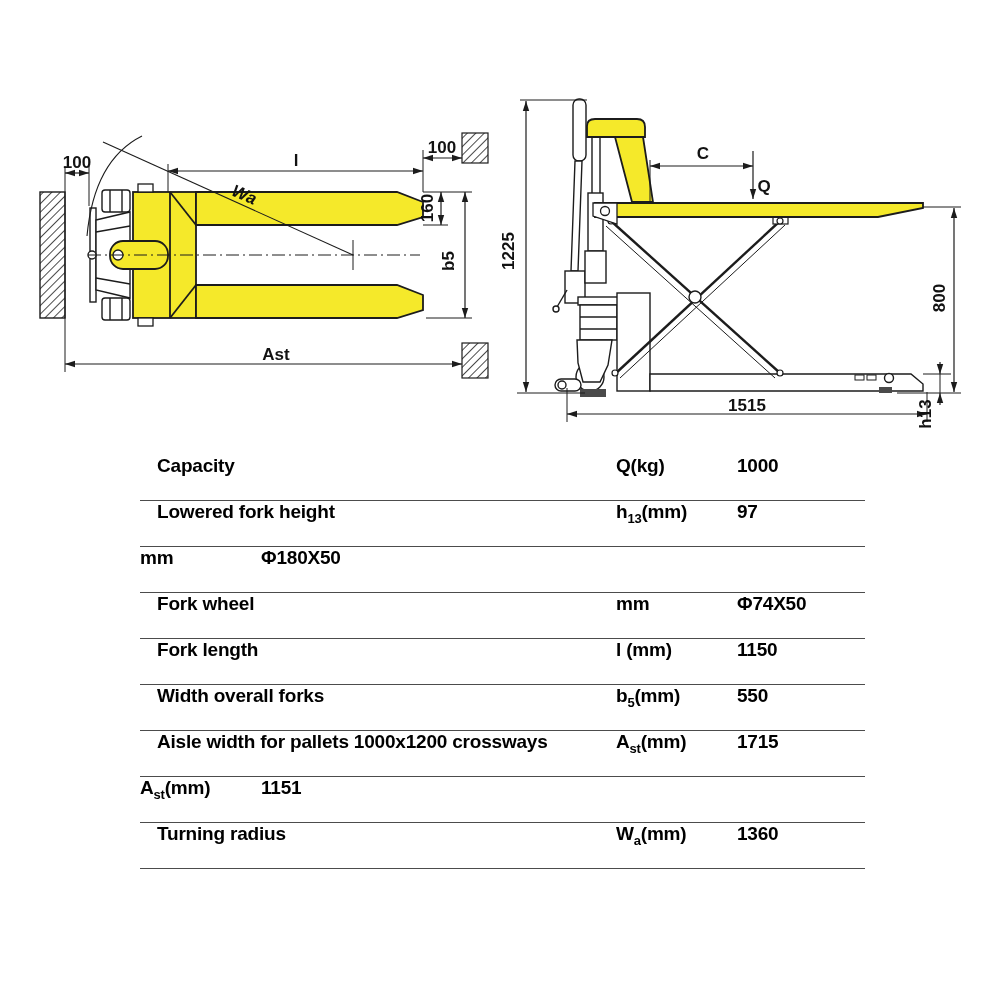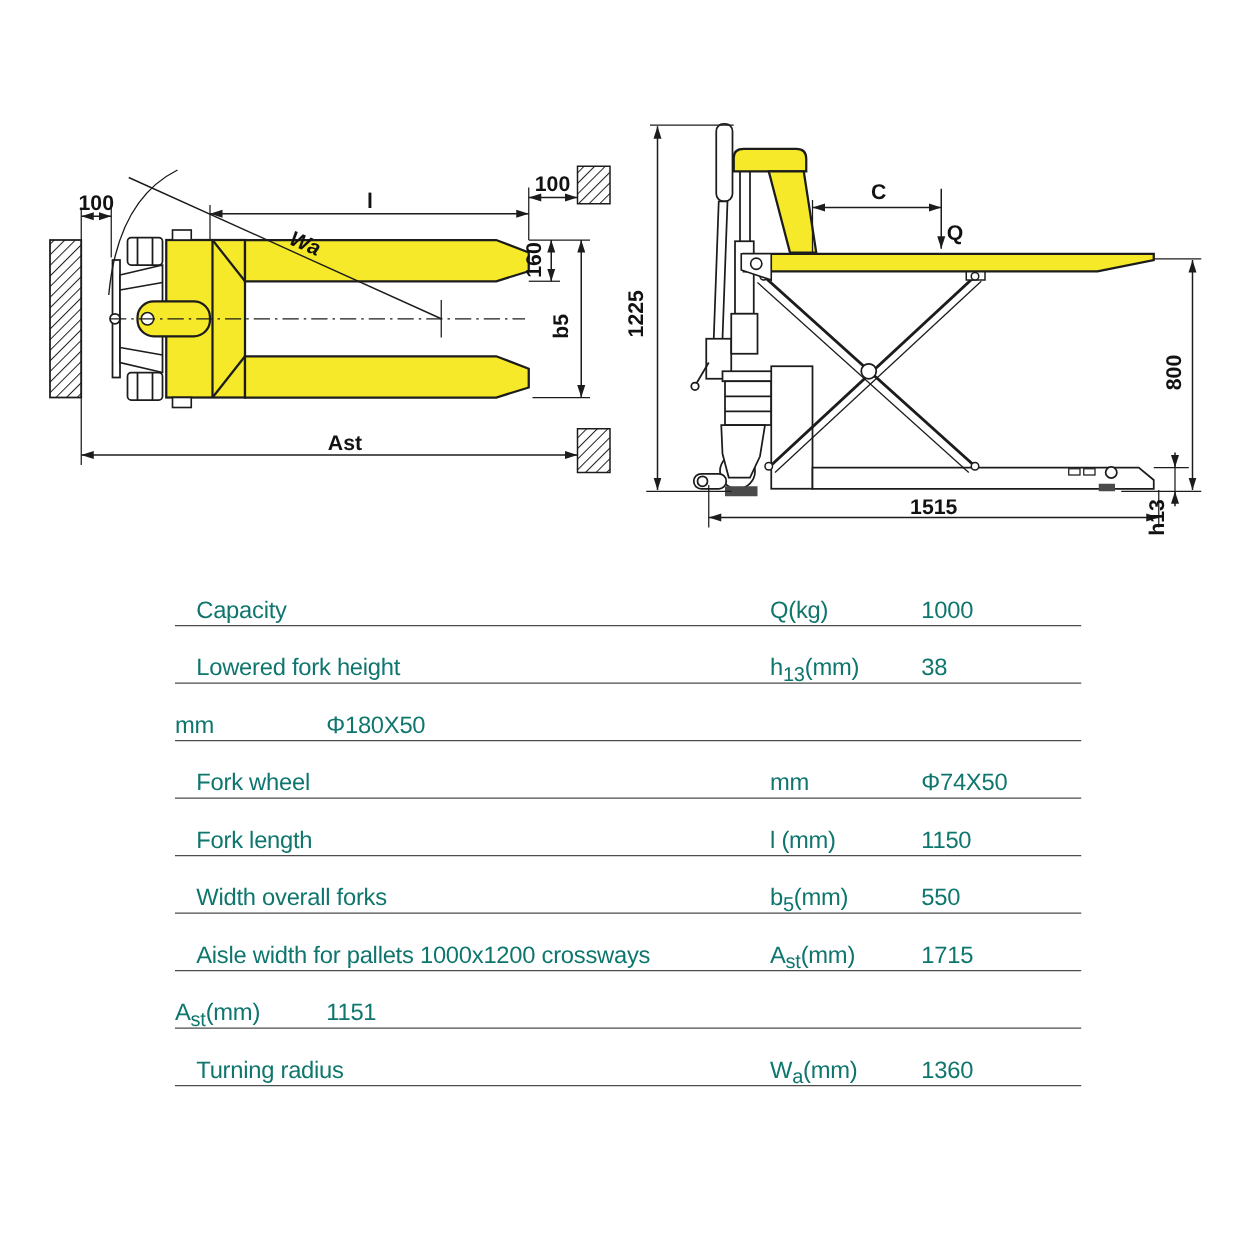--- a/index.html
+++ b/index.html
@@ -12,28 +12,28 @@
   svg text{
     font-family:"Liberation Sans",sans-serif;
     font-weight:bold;font-size:17px;fill:#121212;
   }
   svg text.it{font-style:italic;}
   
   #spec-table{
     position:absolute;left:140px;top:455px;width:725px;
   }
   .trow{
-    display:flex;align-items:flex-end;height:45px;
+    display:flex;align-items:flex-start;height:45px;
     border-bottom:1.5px solid #4c4c4c;
-    font-size:19px;letter-spacing:-0.2px;color:#0f766e;
+    font-size:19px;letter-spacing:-0.2px;color:#000000;font-weight:bold;
   }
   .tlabel{width:459px;padding-left:17px;white-space:nowrap;}
   .tsym{width:121px;white-space:nowrap;}
   .tval{flex:1;white-space:nowrap;}
-  .tsym sub{font-size:16px;line-height:0;}
+  .tsym sub{font-size:13px;line-height:0;}
   .yfill{fill:var(--accent,#F5E92A);}
 </style>
 </head>
 <body>
 
 <svg class="abs" style="left:30px;top:120px" width="470" height="310" viewBox="0 0 470 310">
   <defs>
     <marker id="me" markerUnits="userSpaceOnUse" markerWidth="12" markerHeight="8" refX="10" refY="4" orient="auto">
       <path d="M0,0.8 L10,4 L0,7.2 Z" fill="#1c1c1c"></path>
     </marker>
@@ -203,21 +203,21 @@
 
 <div id="spec-table">
     <div class="trow">
       <div class="tlabel">Capacity</div>
       <div class="tsym"><span>Q</span><span>(kg)</span></div>
       <div class="tval">1000</div>
     </div>
     <div class="trow">
       <div class="tlabel">Lowered fork height</div>
       <div class="tsym"><span>h</span><sub>13</sub><span>(mm)</span></div>
-      <div class="tval">38</div>
+      <div class="tval">97</div>
     </div>
     <div class="trow">
       <div class="tsym"><span>mm</span></div>
       <div class="tval">Φ180X50</div>
     </div>
     <div class="trow">
       <div class="tlabel">Fork wheel</div>
       <div class="tsym"><span>mm</span></div>
       <div class="tval">Φ74X50</div>
     </div>

